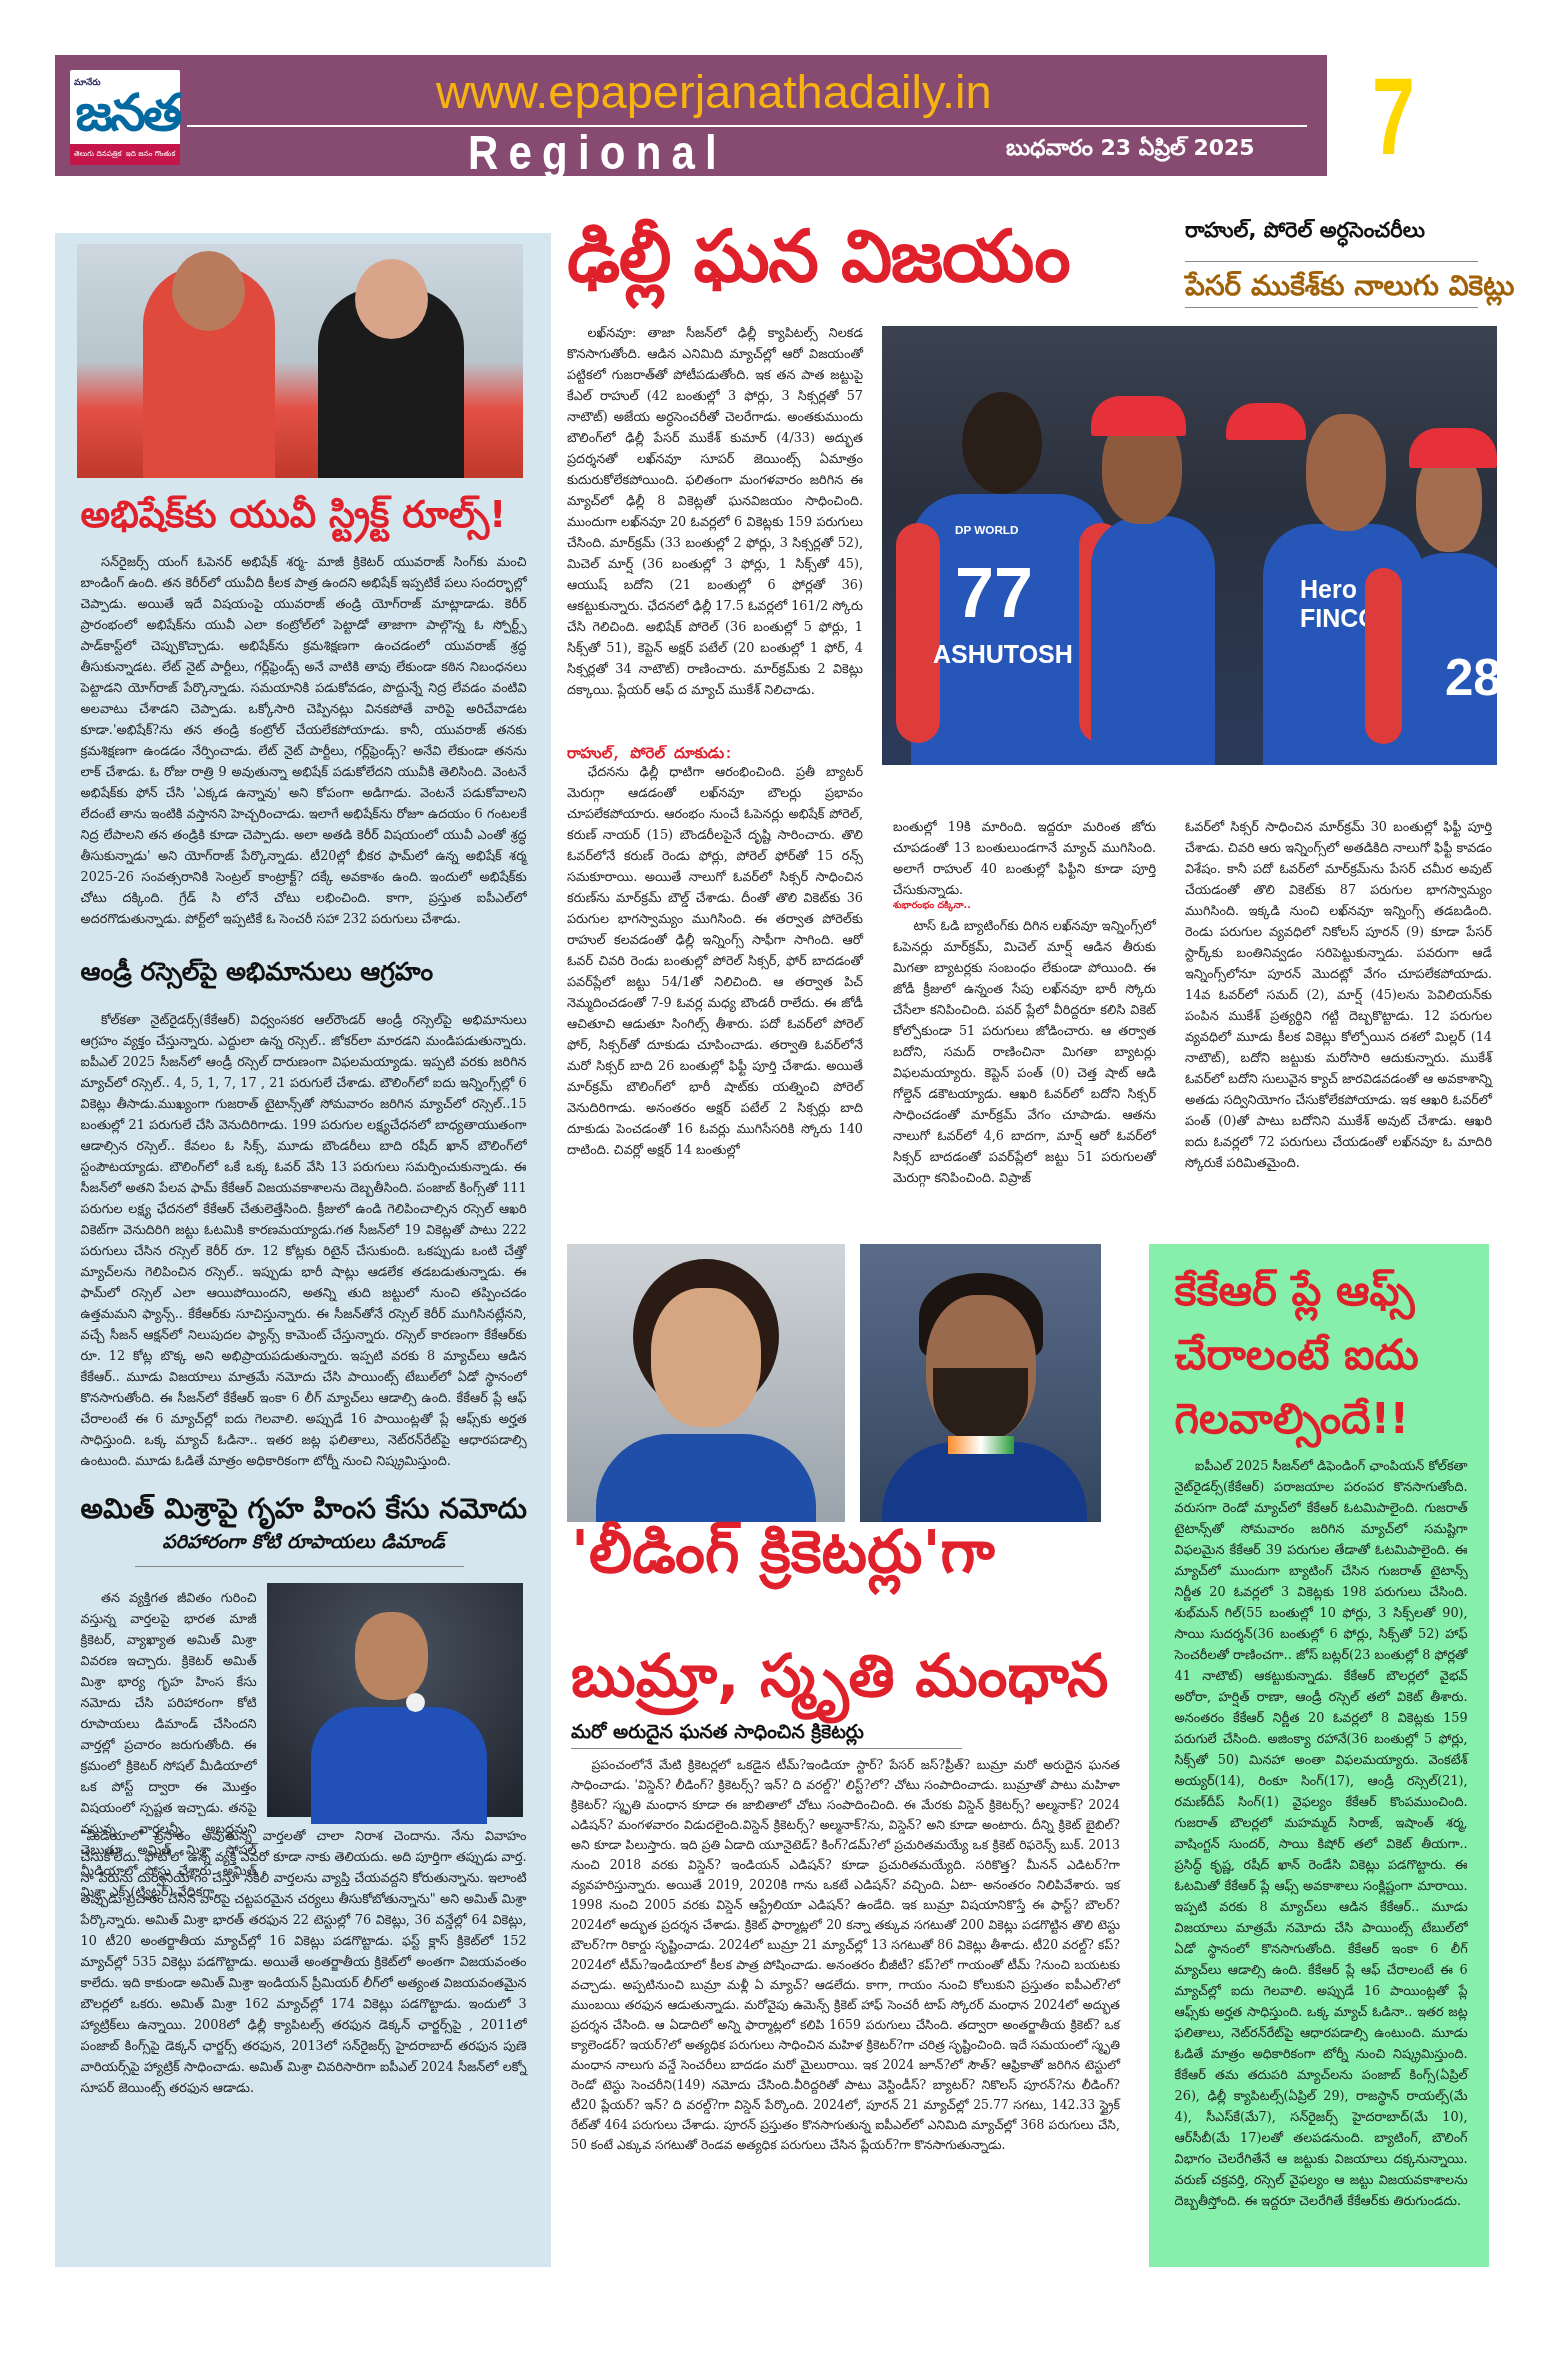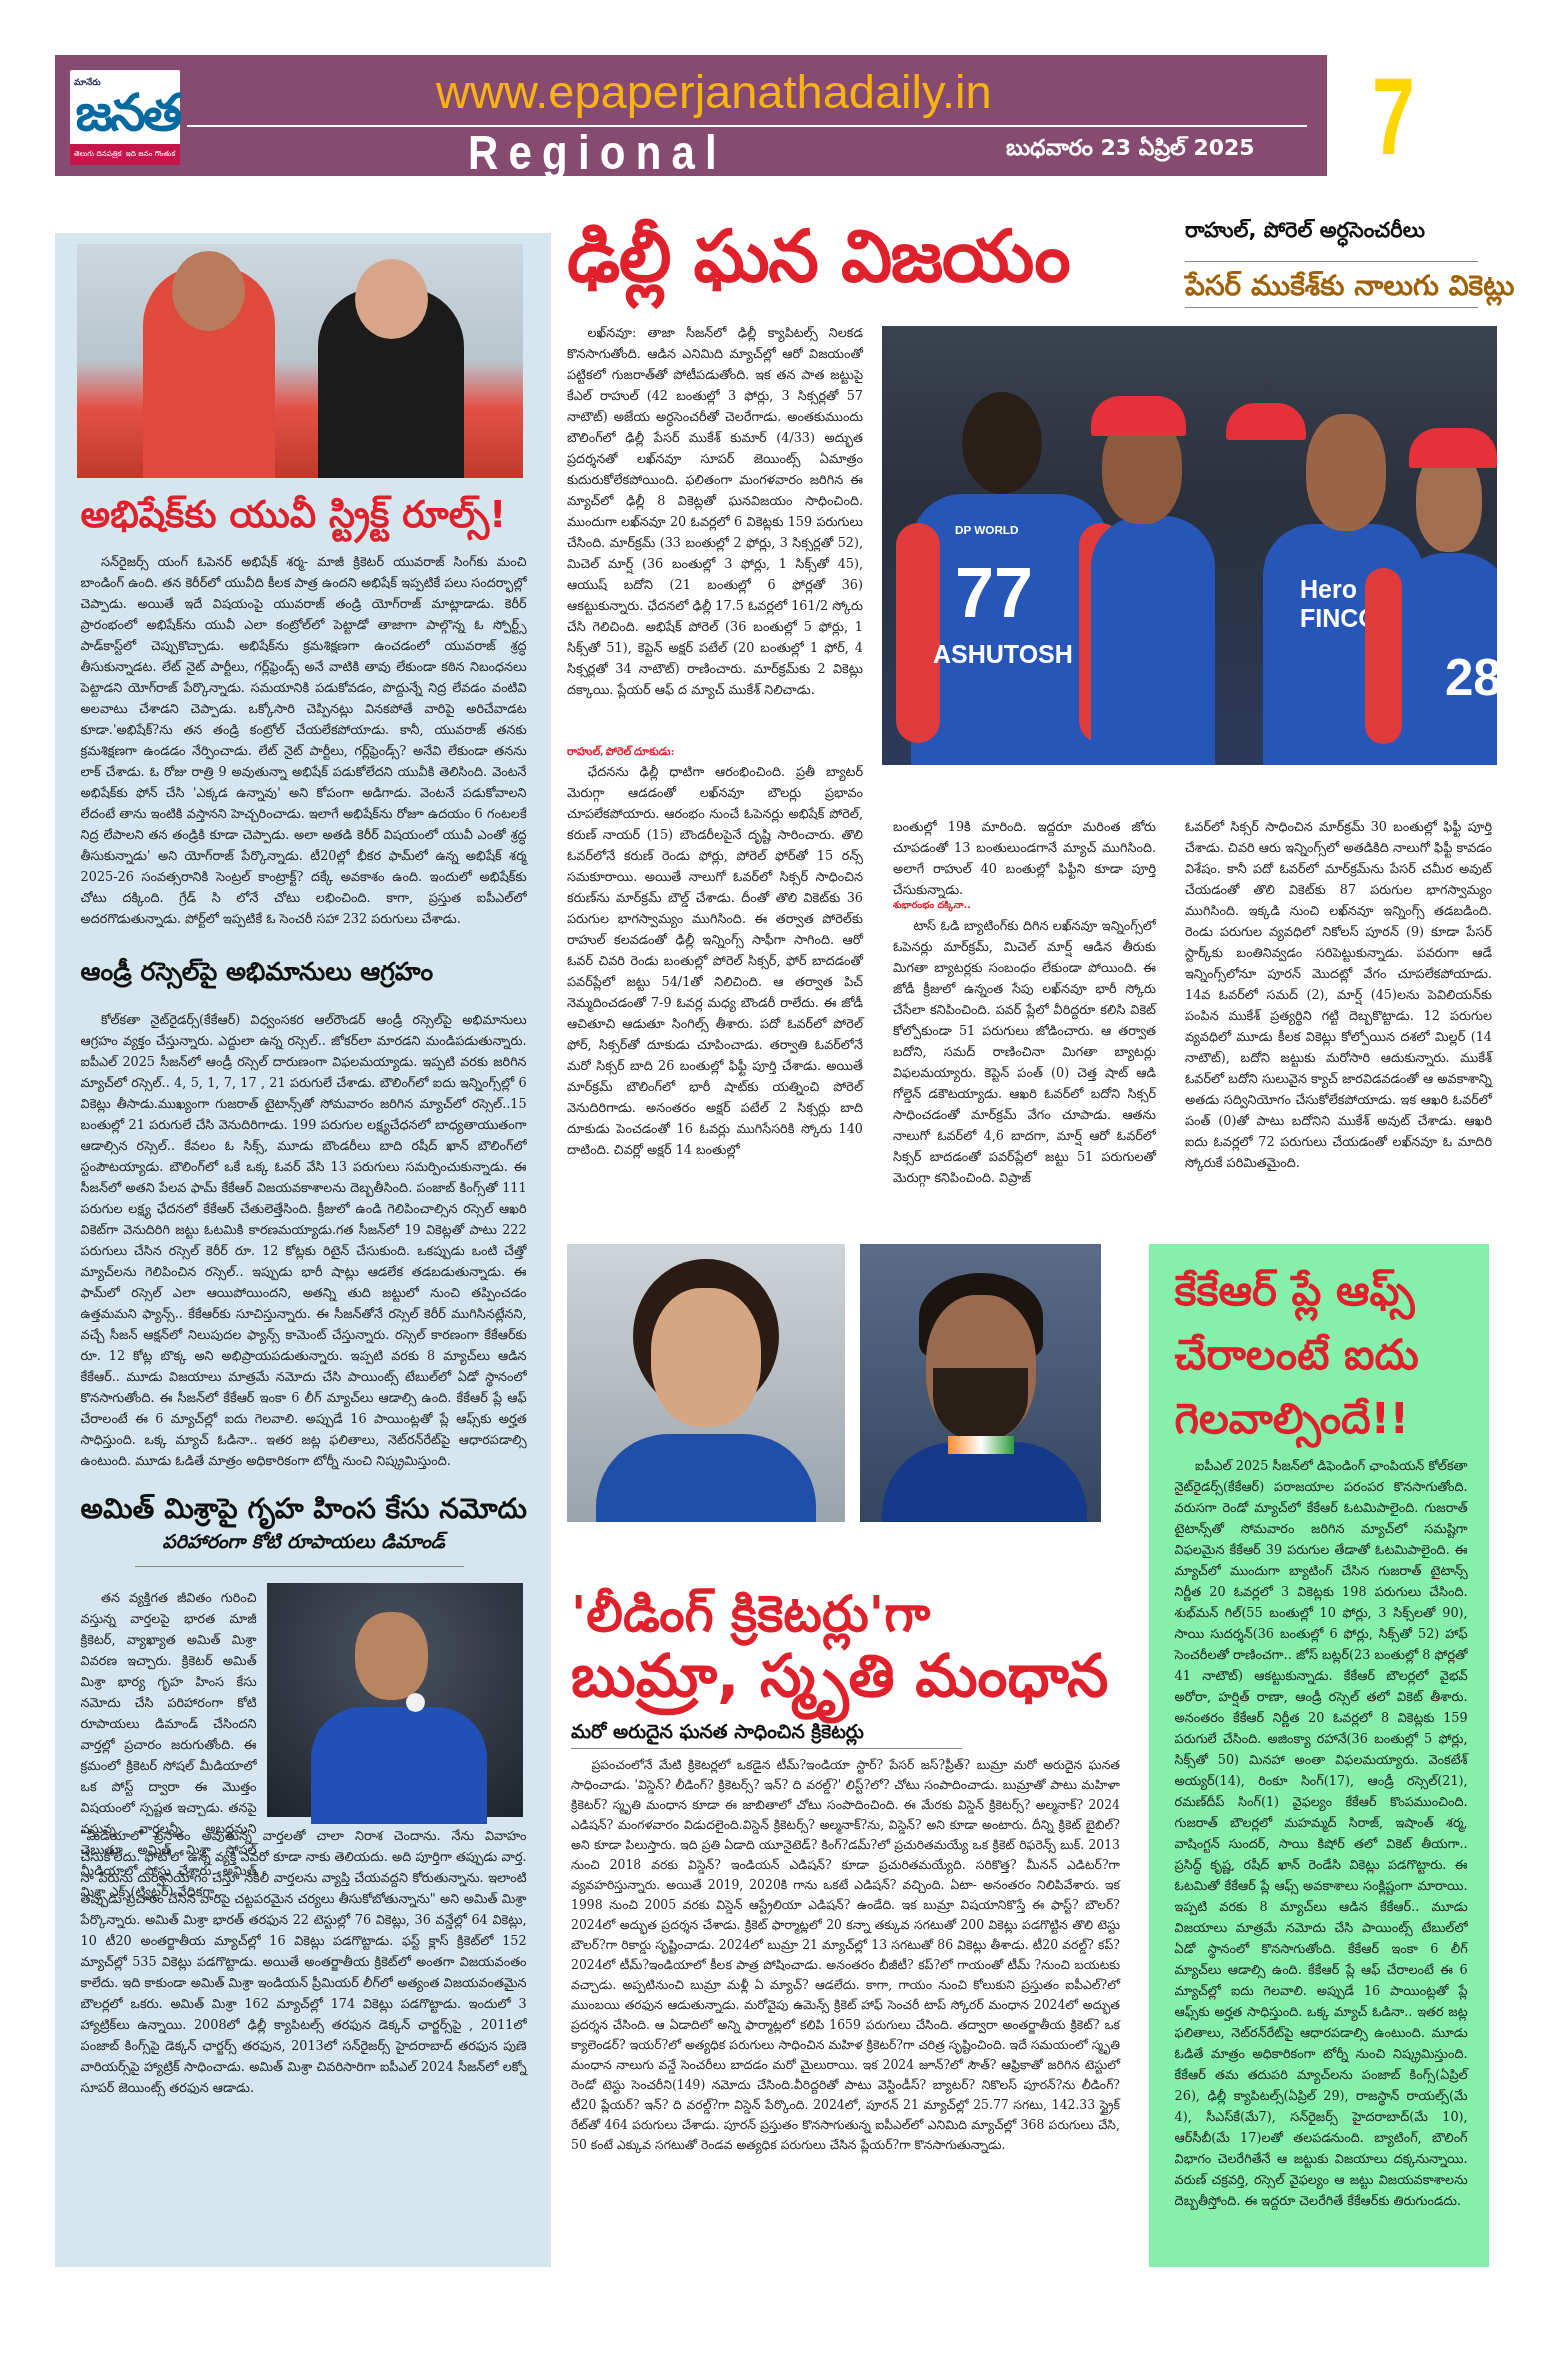--- a/index.html
+++ b/index.html
@@ -49,39 +49,39 @@
   #delhi-sub1{left:1185px;top:218px;font-family:"DejaVu Sans",sans-serif;font-weight:bold;font-size:21px;white-space:nowrap;color:#111;}
   #delhi-rule1{left:1185px;top:261px;width:293px;height:0.7px;background:#888;}
   #delhi-sub2{left:1185px;top:269px;font-family:"DejaVu Sans",sans-serif;font-weight:bold;font-size:28px;white-space:nowrap;color:#a16207;}
   #delhi-rule2{left:1185px;top:307px;width:293px;height:0.7px;background:#888;}
   #delhi-body-a{left:567px;top:322px;width:296px;}
   #dc-photo{left:882px;top:326px;width:615px;height:439px;background:linear-gradient(180deg,#3b4250 0%,#2a303c 40%,#2c3a5a 100%);overflow:hidden;}
   .player{position:absolute;background:#2656b8;border-radius:51px 51px 0 0;}
   .player .sleeve{position:absolute;background:#e03b3b;}
   .cap{position:absolute;background:#e6303a;border-radius:29px 29px 2.9px 2.9px;}
   .jersey-no{position:absolute;color:#fff;font-family:"Liberation Sans",sans-serif;font-weight:bold;}
-  #delhi-sub-label{left:567px;top:745px;font-family:Liberation Serif, serif;font-size:11px;font-weight:bold;color:#e0202a;}
+  #delhi-sub-label{left:567px;top:745px;font-family:Liberation Mono, monospace;font-size:15px;font-weight:bold;color:#e0202a;}
   #delhi-body-b{left:567px;top:761px;width:296px;}
   #delhi-body-c{left:893px;top:816px;width:263px;}
   #delhi-sub-label2{left:893px;top:899px;font-family:"DejaVu Sans",sans-serif;font-size:9.5px;font-weight:bold;color:#e0202a;}
   #delhi-body-d{left:893px;top:915px;width:263px;}
   #delhi-body-e{left:1185px;top:816px;width:307px;}
 
   
   #mandhana-photo{left:567px;top:1244px;width:278px;height:278px;background:linear-gradient(180deg,#cfd4d8,#9aa3ab);overflow:hidden;}
   #mandhana-photo .hair{position:absolute;left:66px;top:14.6px;width:146px;height:154px;background:#2a1c14;border-radius:50%;}
   #mandhana-photo .face{position:absolute;left:84px;top:44px;width:110px;height:139px;background:#d6a582;border-radius:45%;}
   #mandhana-photo .shirt{position:absolute;left:29px;top:190px;width:220px;height:102px;background:#1f4fa8;border-radius:73px 73px 0 0;}
   #bumrah-photo{left:860px;top:1244px;width:241px;height:278px;background:linear-gradient(180deg,#5a6c88,#34455f);overflow:hidden;}
   #bumrah-photo .hair{position:absolute;left:59px;top:29px;width:124px;height:88px;background:#1b1410;border-radius:50% 50% 20% 20%;}
   #bumrah-photo .face{position:absolute;left:66px;top:51px;width:110px;height:146px;background:#9a6a4e;border-radius:45%;}
   #bumrah-photo .beard{position:absolute;left:73px;top:124px;width:95px;height:73px;background:#2a1e18;border-radius:0 0 44px 44px;}
   #bumrah-photo .shirt{position:absolute;left:22px;top:198px;width:205px;height:102px;background:#163a8a;border-radius:73px 73px 0 0;}
   #bumrah-photo .collar{position:absolute;left:88px;top:192px;width:66px;height:17.6px;background:linear-gradient(90deg,#ff8c2a,#fff,#2a9c3a);}
-  #leading-title1{left:571px;top:1578px;font-size:50px;white-space:nowrap;line-height:73px;}
+  #leading-title1{left:571px;top:1515px;font-size:59px;white-space:nowrap;line-height:73px;}
   #leading-title2{left:571px;top:1639px;font-size:59px;white-space:nowrap;line-height:73px;text-align:center;}
   #leading-sub{left:571px;top:1720px;font-size:19px;white-space:nowrap;}
   #leading-rule{left:571px;top:1748px;width:391px;height:0.7px;background:#888;}
   #leading-body{left:571px;top:1755px;width:549px;font-size:12.4px;line-height:20px;}
 
   
   #kkr-box{left:1149px;top:1244px;width:340px;height:1023px;background:#86efac;}
   #kkr-title{left:25.6px;top:14.6px;font-size:42px;line-height:64px;width:307px;}
   #kkr-body{left:25.6px;top:211px;width:293px;}
 </style>

